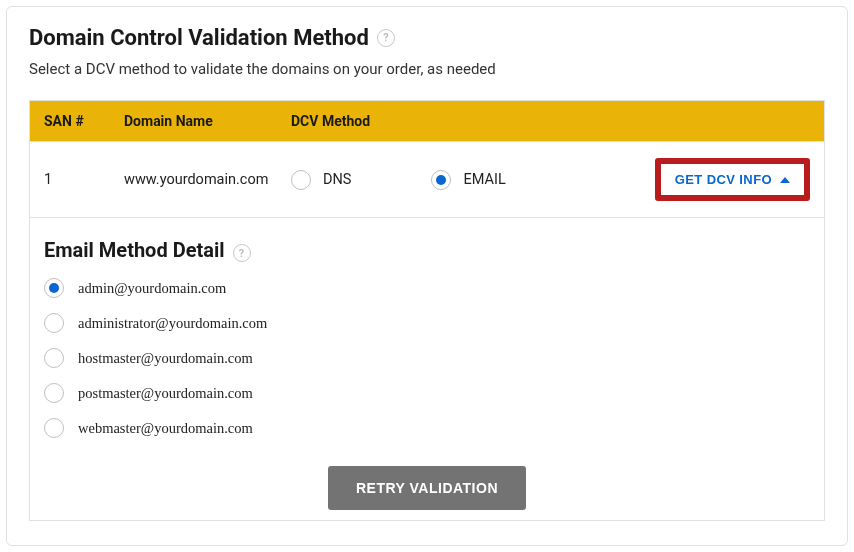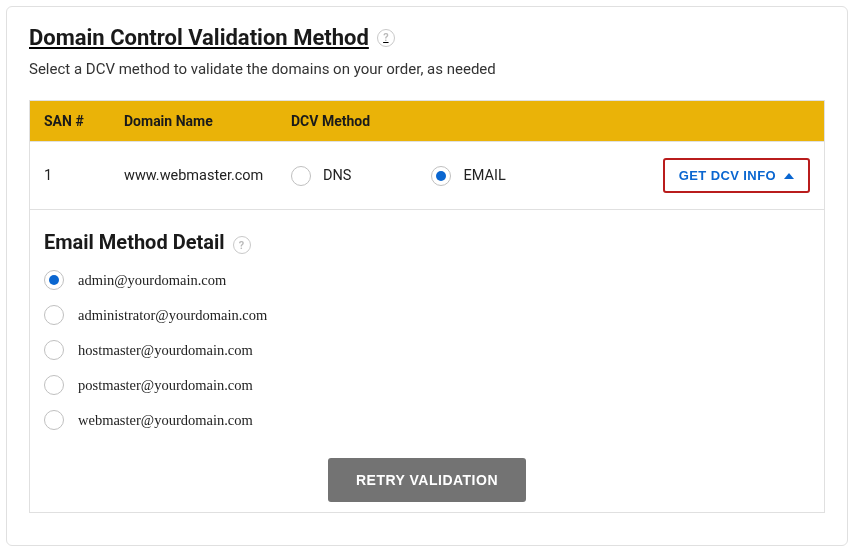--- a/index.html
+++ b/index.html
@@ -14,21 +14,20 @@
   border: 1px solid #e0e0e0;
   border-radius: 6px;
   padding: 18px 22px 22px 22px;
   height: 100%;
 }
 .heading-row {
   display: flex;
   align-items: center;
   gap: 8px;
   margin-bottom: 10px;
-  text-decoration: underline;
 }
 .heading {
   font-size: 22px;
   font-weight: 700;
   color: #1a1a1a;
 }
 .help-icon {
   width: 18px;
   height: 18px;
   border: 1.5px solid #c9c9c9;
@@ -89,21 +88,21 @@
   background: #fff;
 }
 .radio.selected::after {
   content: "";
   width: 10px;
   height: 10px;
   background: #0a66d0;
   border-radius: 50%;
 }
 .btn-outline {
-  border: 2px solid #b91c1c;
+  border: 6px solid #b91c1c;
   color: #0a66d0;
   background: #fff;
   font-size: 13px;
   font-weight: 600;
   letter-spacing: 0.4px;
   padding: 8px 14px;
   border-radius: 3px;
   display: inline-flex;
   align-items: center;
   gap: 8px;
@@ -174,21 +173,21 @@
 
   <div class="table-wrap">
     <div class="thead">
       <div class="col-san">SAN #</div>
       <div class="col-domain">Domain Name</div>
       <div class="col-method">DCV Method</div>
     </div>
 
     <div class="trow">
       <div class="col-san">1</div>
-      <div class="col-domain">www.webmaster.com</div>
+      <div class="col-domain">www.yourdomain.com</div>
       <div class="col-method">
         <div class="radio-group">
           <label class="radio-item">
             <span class="radio"></span>
             <span>DNS</span>
           </label>
           <label class="radio-item">
             <span class="radio selected"></span>
             <span>EMAIL</span>
           </label>

